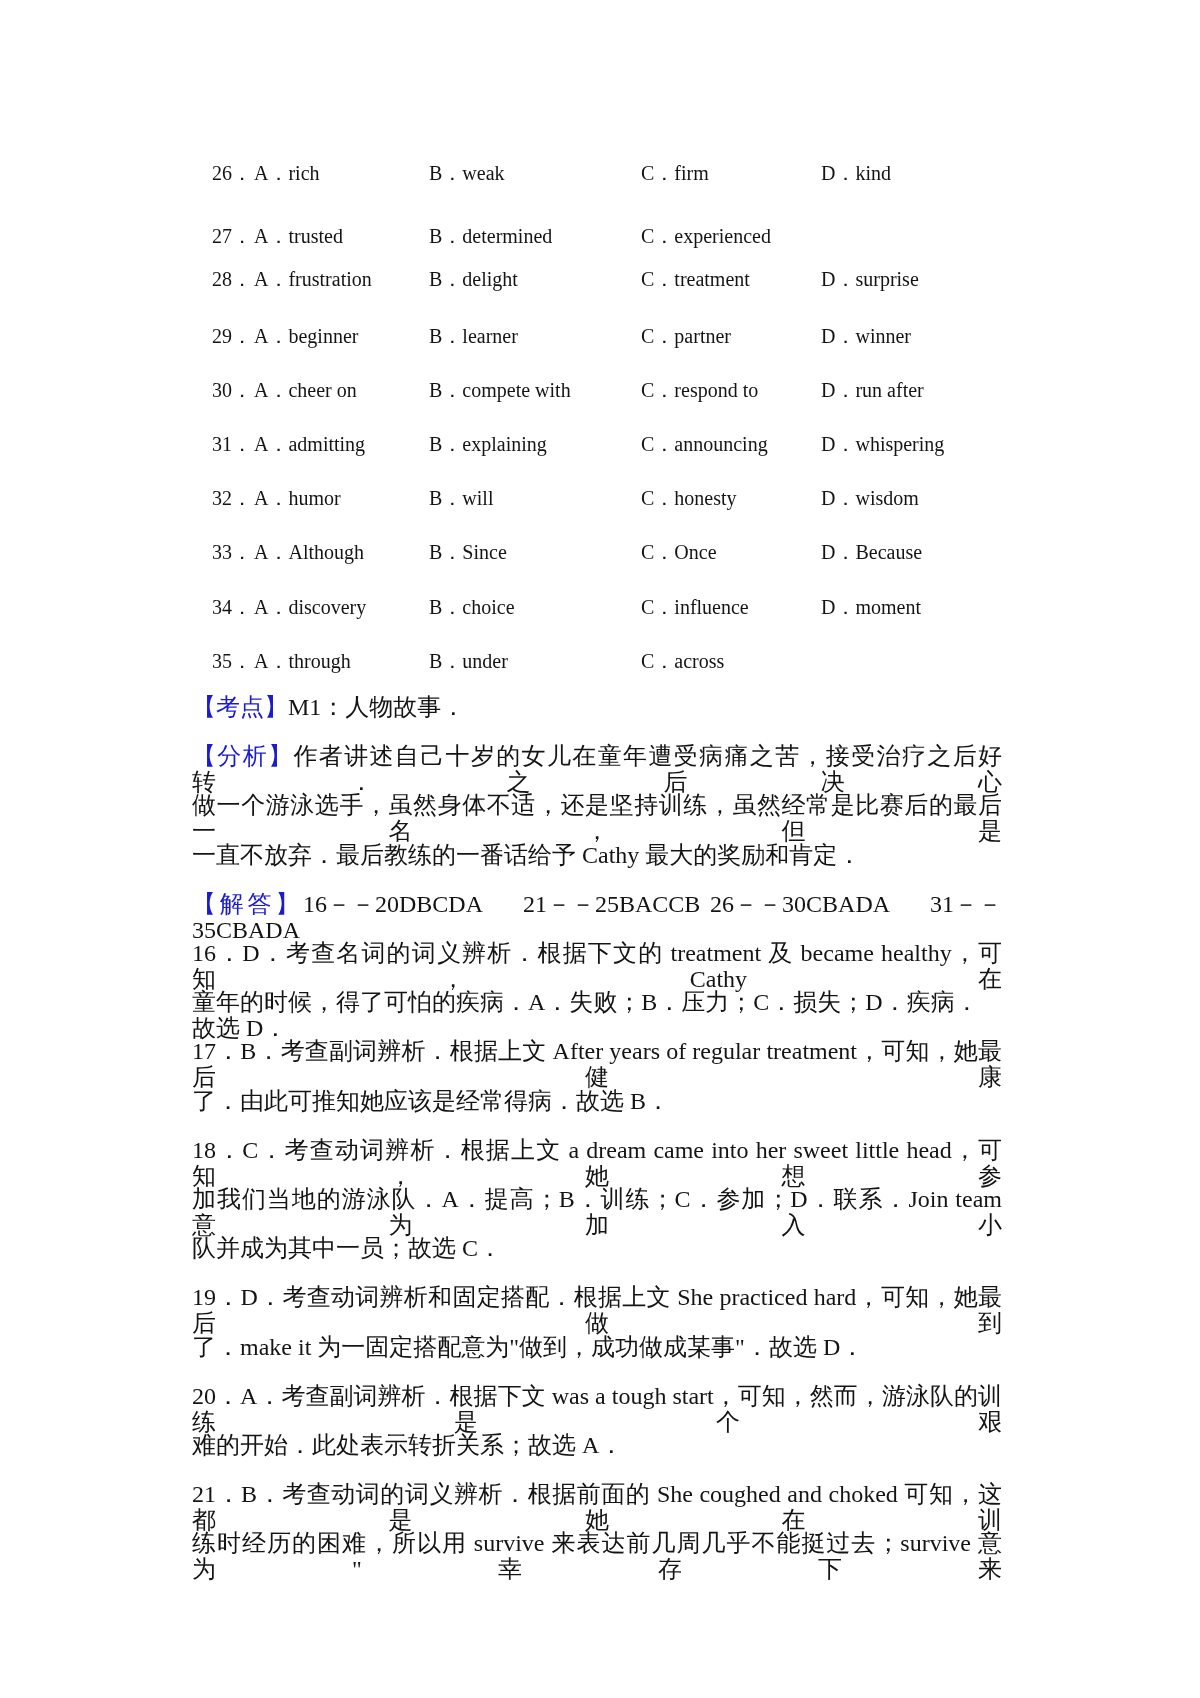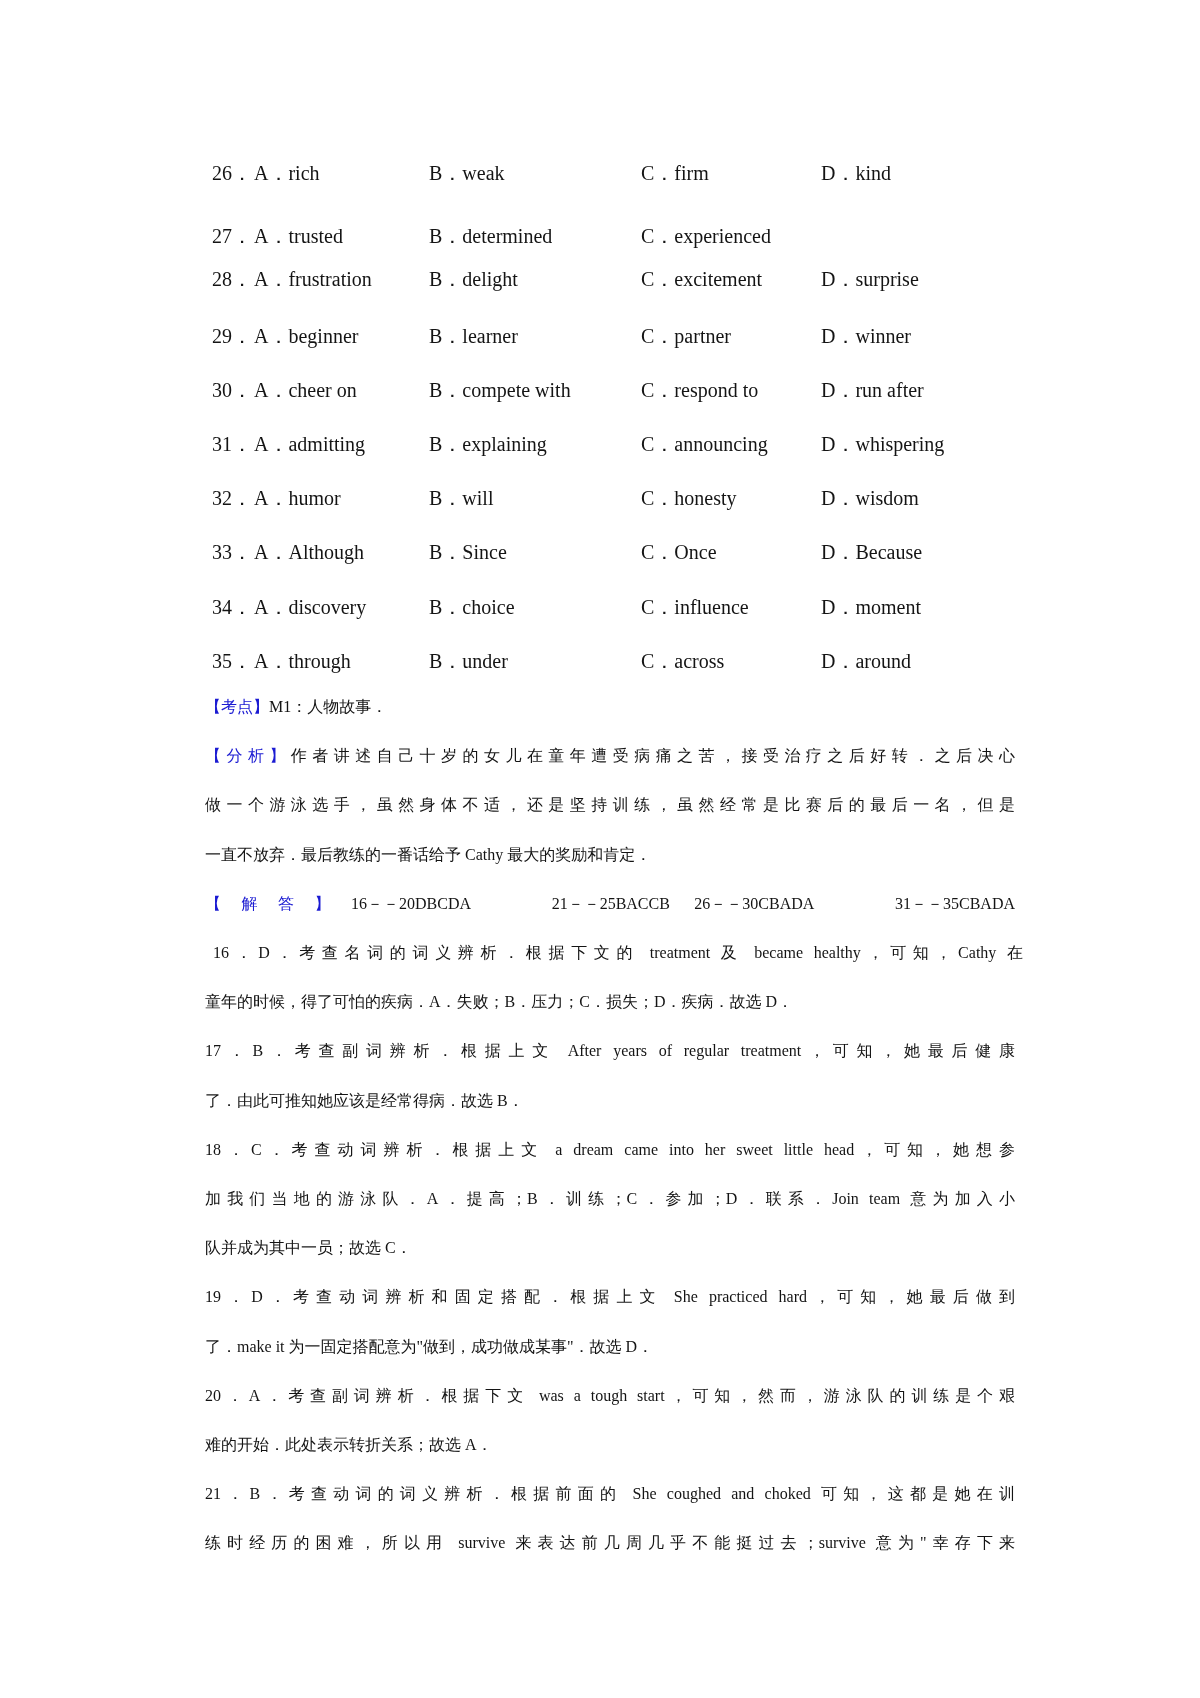--- a/index.html
+++ b/index.html
@@ -30,23 +30,23 @@
     line-height: 26px;
     white-space: nowrap;
   }
   .q-num { width: 42px; flex: 0 0 auto; }
   .opt-a { width: 175px; flex: 0 0 auto; }
   .opt-b { width: 212px; flex: 0 0 auto; }
   .opt-c { width: 180px; flex: 0 0 auto; }
   .opt-d { flex: 1 1 auto; }
   .t-line {
     position: absolute;
-    left: 205px;
+    left: 192px;
     width: 810px;
-    font-size: 16px;
+    font-size: 24px;
     line-height: 26px;
   }
   .t-line.full {
     text-align: justify;
     text-align-last: justify;
   }
   .sec-label {
     color: var(--label-blue, #1a1ad2);
   }
 </style>
@@ -65,21 +65,21 @@
       <div class="q-row" style="top: 214.2px; margin-top: 9px;">
         <span class="q-num">27．</span>
         <span class="opt-a">A．trusted</span>
         <span class="opt-b">B．determined</span>
         <span class="opt-c">C．experienced</span>
       </div>
       <div class="q-row" style="top: 266px;">
         <span class="q-num">28．</span>
         <span class="opt-a">A．frustration</span>
         <span class="opt-b">B．delight</span>
-        <span class="opt-c">C．excitement</span>
+        <span class="opt-c">C．treatment</span>
         <span class="opt-d">D．surprise</span>
       </div>
       <div class="q-row" style="top: 322.6px;">
         <span class="q-num">29．</span>
         <span class="opt-a">A．beginner</span>
         <span class="opt-b">B．learner</span>
         <span class="opt-c">C．partner</span>
         <span class="opt-d">D．winner</span>
       </div>
       <div class="q-row" style="top: 376.8px;">
@@ -115,30 +115,29 @@
         <span class="opt-a">A．discovery</span>
         <span class="opt-b">B．choice</span>
         <span class="opt-c">C．influence</span>
         <span class="opt-d">D．moment</span>
       </div>
       <div class="q-row" style="top: 647.8px;">
         <span class="q-num">35．</span>
         <span class="opt-a">A．through</span>
         <span class="opt-b">B．under</span>
         <span class="opt-c">C．across</span>
-        <span class="opt-d">D．around</span>
       </div>
     </div>
   <div id="answers-section">
       <div class="t-line" style="top: 694px;"><span class="sec-label">【考点】</span><span>M1：人物故事．</span></div>
       <div class="t-line full" style="top: 743.2px;"><span class="sec-label">【分析】</span><span>作者讲述自己十岁的女儿在童年遭受病痛之苦，接受治疗之后好转．之后决心</span></div>
       <div class="t-line full" style="top: 792.4px;"><span>做一个游泳选手，虽然身体不适，还是坚持训练，虽然经常是比赛后的最后一名，但是</span></div>
       <div class="t-line" style="top: 841.6px;"><span>一直不放弃．最后教练的一番话给予 Cathy 最大的奖励和肯定．</span></div>
       <div class="t-line full" style="top: 890.8px;"><span class="sec-label">【解答】</span><span>16－－20DBCDA　 21－－25BACCB 26－－30CBADA　 31－－35CBADA</span></div>
-      <div class="t-line full" style="top: 940px; margin-left: 8px;"><span>16．D．考查名词的词义辨析．根据下文的 treatment 及 became healthy，可知，Cathy 在</span></div>
+      <div class="t-line full" style="top: 940px;"><span>16．D．考查名词的词义辨析．根据下文的 treatment 及 became healthy，可知，Cathy 在</span></div>
       <div class="t-line" style="top: 989.2px;"><span>童年的时候，得了可怕的疾病．A．失败；B．压力；C．损失；D．疾病．故选 D．</span></div>
       <div class="t-line full" style="top: 1038.4px;"><span>17．B．考查副词辨析．根据上文 After years of regular treatment，可知，她最后健康</span></div>
       <div class="t-line" style="top: 1087.6px;"><span>了．由此可推知她应该是经常得病．故选 B．</span></div>
       <div class="t-line full" style="top: 1136.8px;"><span>18．C．考查动词辨析．根据上文 a dream came into her sweet little head，可知，她想参</span></div>
       <div class="t-line full" style="top: 1186px;"><span>加我们当地的游泳队．A．提高；B．训练；C．参加；D．联系．Join team 意为加入小</span></div>
       <div class="t-line" style="top: 1235.2px;"><span>队并成为其中一员；故选 C．</span></div>
       <div class="t-line full" style="top: 1284.4px;"><span>19．D．考查动词辨析和固定搭配．根据上文 She practiced hard，可知，她最后做到</span></div>
       <div class="t-line" style="top: 1333.6px;"><span>了．make it 为一固定搭配意为"做到，成功做成某事"．故选 D．</span></div>
       <div class="t-line full" style="top: 1382.8px;"><span>20．A．考查副词辨析．根据下文 was a tough start，可知，然而，游泳队的训练是个艰</span></div>
       <div class="t-line" style="top: 1432px;"><span>难的开始．此处表示转折关系；故选 A．</span></div>

